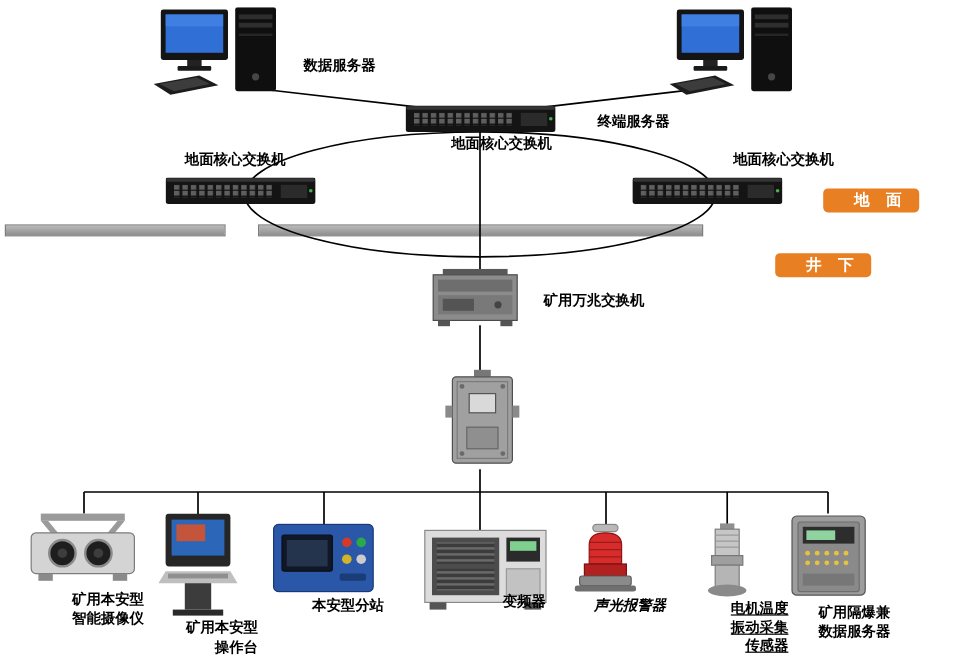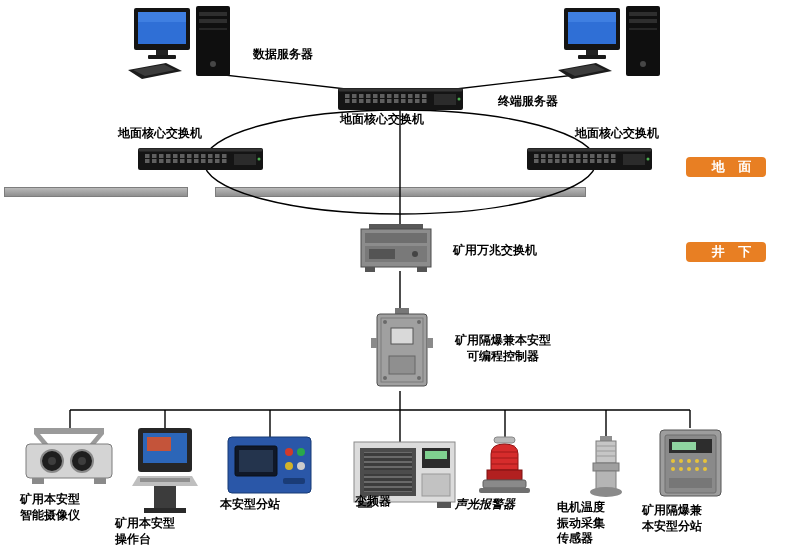--- a/index.html
+++ b/index.html
@@ -9,21 +9,21 @@
 
   .lines { position:absolute; left:0; top:0; width:800px; height:550px; z-index:2; }
   .bar { position:absolute; height:10px; background:linear-gradient(#b9b9b9,#8f8f8f);
          border:1px solid #7d7d7d; z-index:1; }
   .badge { position:absolute; width:80px; height:20px; background:#e87f23; color:#fff;
            font-weight:bold; font-size:13px; letter-spacing:5px; display:flex;
            align-items:center; justify-content:center; border-radius:4px; z-index:4;
            padding-left:16px; }
   .node { position:absolute; z-index:3; line-height:0; }
   .label { position:absolute; z-index:4; font-size:12px; font-weight:bold; color:#000;
-           white-space:pre-line; text-align:left; line-height:1.3; }
+           white-space:pre-line; text-align:right; line-height:1.3; }
   .label.left { text-align:center; }
 </style>
 </head>
 <body>
 
 <div class="canvas">
 
   <svg width="0" height="0" style="position:absolute">
     <defs>
       <pattern id="switch-ports" width="7" height="11" patternUnits="userSpaceOnUse">
@@ -34,21 +34,21 @@
         <rect width="6" height="5" fill="#3c3c3c"></rect>
         <rect y="1" width="6" height="2" fill="#6a6a6a"></rect>
       </pattern>
     </defs>
   </svg>
 
   <div class="bar" style="left:4px;top:187px;width:184px;"></div>
   <div class="bar" style="left:215px;top:187px;width:371px;"></div>
 
   <div class="badge" style="left:686px;top:157px;">地 面</div>
-  <div class="badge" style="left:686px;top:211px;margin-top:31px;">井 下</div>
+  <div class="badge" style="left:646px;top:211px;">井 下</div>
 
   <svg class="lines" viewBox="0 0 800 550">
     <g stroke="#000" stroke-width="1.4" fill="none">
       <ellipse cx="400" cy="162" rx="196" ry="52"></ellipse>
       <line x1="207" y1="73" x2="372" y2="92"></line>
       <line x1="592" y1="73" x2="430" y2="92"></line>
       <line x1="400" y1="110" x2="400" y2="226"></line>
       <line x1="400" y1="271" x2="400" y2="310"></line>
       <line x1="400" y1="391" x2="400" y2="410"></line>
       <line x1="70" y1="410" x2="690" y2="410"></line>
@@ -153,22 +153,20 @@
       <rect x="20" y="20" width="22" height="16" fill="#d9d9d9" stroke="#555"></rect>
       <rect x="0" y="30" width="6" height="10" fill="#8a8a8a"></rect>
       <rect x="56" y="30" width="6" height="10" fill="#8a8a8a"></rect>
       <circle cx="14" cy="14" r="2" fill="#6a6a6a"></circle>
       <circle cx="48" cy="14" r="2" fill="#6a6a6a"></circle>
       <circle cx="14" cy="70" r="2" fill="#6a6a6a"></circle>
       <circle cx="48" cy="70" r="2" fill="#6a6a6a"></circle>
       <rect x="18" y="48" width="26" height="18" fill="#8f8f8f" stroke="#666"></rect>
     </svg>
   </div>
-  <div class="label left" style="left:438px;top:333px;width:130px;">矿用隔爆兼本安型
-可编程控制器</div>
 
   <div class="node" style="left:22px;top:426px;width:95px;height:62px;">
     <svg width="95" height="62" viewBox="0 0 95 62">
       <rect x="12" y="2" width="70" height="6" fill="#9a9a9a"></rect>
       <polygon points="12,8 22,20 28,20 18,8" fill="#9a9a9a"></polygon>
       <polygon points="82,8 72,20 66,20 76,8" fill="#9a9a9a"></polygon>
       <rect x="4" y="18" width="86" height="34" rx="4" fill="#d4d4d4" stroke="#7c7c7c"></rect>
       <circle cx="30" cy="35" r="11" fill="#1e1e1e" stroke="#8a8a8a" stroke-width="2"></circle>
       <circle cx="30" cy="35" r="4" fill="#3d3d3d"></circle>
       <circle cx="60" cy="35" r="11" fill="#1e1e1e" stroke="#8a8a8a" stroke-width="2"></circle>
@@ -242,21 +240,21 @@
       <rect x="15" y="0" width="12" height="5" fill="#8f8f8f"></rect>
       <rect x="11" y="5" width="20" height="22" fill="#c6c6c6" stroke="#7d7d7d"></rect>
       <line x1="11" y1="10" x2="31" y2="10" stroke="#9a9a9a"></line>
       <line x1="11" y1="15" x2="31" y2="15" stroke="#9a9a9a"></line>
       <line x1="11" y1="20" x2="31" y2="20" stroke="#9a9a9a"></line>
       <rect x="8" y="27" width="26" height="8" fill="#9f9f9f" stroke="#777"></rect>
       <rect x="11" y="35" width="20" height="18" fill="#b5b5b5" stroke="#7d7d7d"></rect>
       <ellipse cx="21" cy="56" rx="16" ry="5" fill="#8a8a8a"></ellipse>
     </svg>
   </div>
-  <div class="label" style="left:557px;top:500px;width:100px;">电机温度
+  <div class="label" style="left:557px;top:500px;width:100px;text-decoration:underline;">电机温度
 振动采集
 传感器</div>
 
   <div class="node" style="left:658px;top:428px;width:65px;height:72px;">
     <svg width="65" height="72" viewBox="0 0 65 72">
       <rect x="2" y="2" width="61" height="66" rx="4" fill="#9d9d9d" stroke="#555"></rect>
       <rect x="7" y="7" width="51" height="58" rx="2" fill="#8a8a8a" stroke="#6e6e6e"></rect>
       <rect x="11" y="11" width="43" height="14" fill="#2d2d2d"></rect>
       <rect x="14" y="14" width="24" height="8" fill="#8fd4a0"></rect>
       <g fill="#e8c33a">
@@ -268,15 +266,15 @@
         <circle cx="15" cy="41" r="2"></circle>
           <circle cx="23" cy="41" r="2"></circle>
           <circle cx="31" cy="41" r="2"></circle>
           <circle cx="39" cy="41" r="2"></circle>
           <circle cx="47" cy="41" r="2"></circle>
       </g>
       <rect x="11" y="50" width="43" height="10" fill="#777"></rect>
     </svg>
   </div>
   <div class="label" style="left:642px;top:503px;width:100px;">矿用隔爆兼
-本安型分站</div>
+数据服务器</div>
 
 </div>
 
 </body></html>

